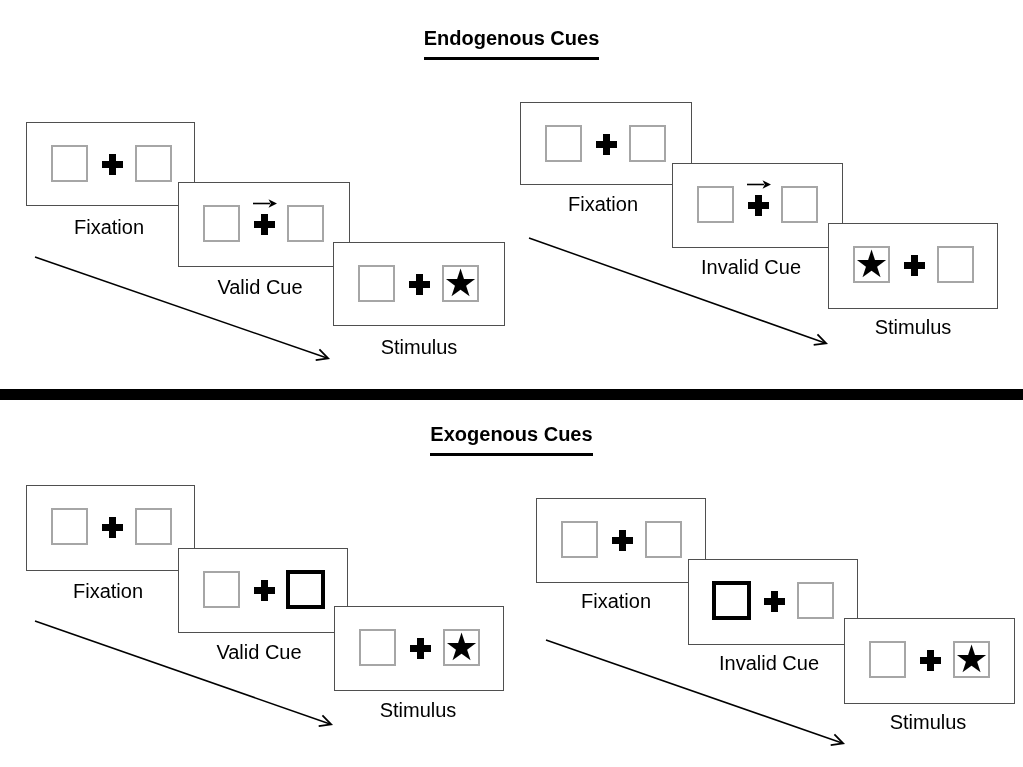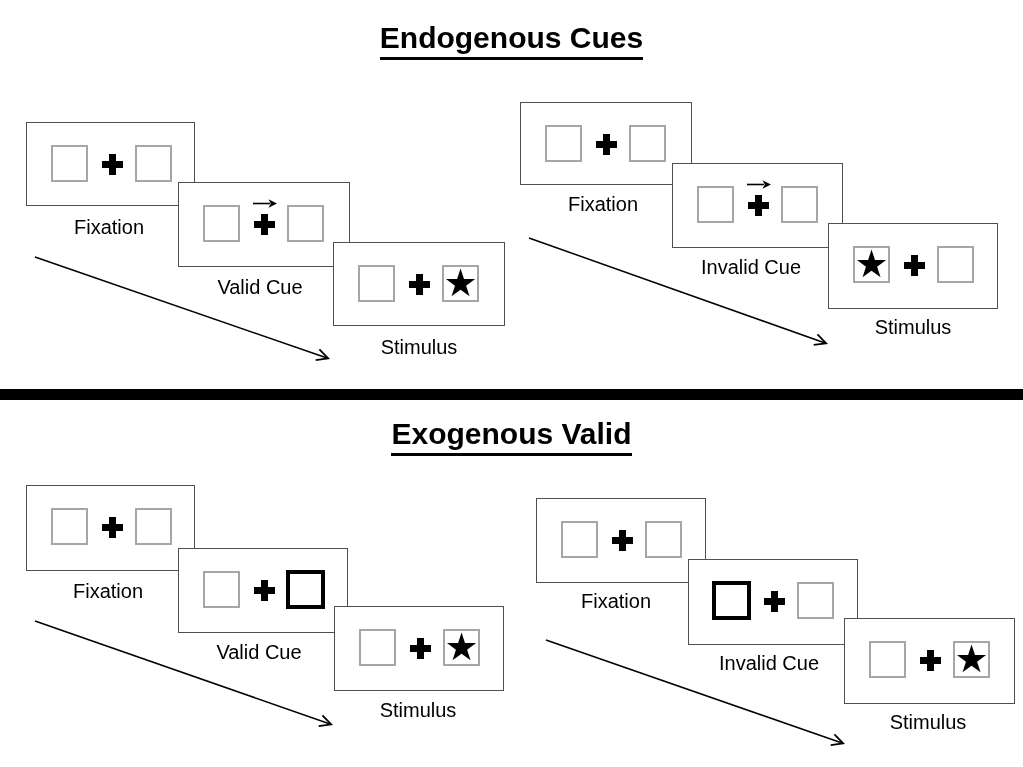--- a/index.html
+++ b/index.html
@@ -2,21 +2,21 @@
 <html><head>
 <meta charset="utf-8">
 <style>
   html,body{margin:0;padding:0;background:#fff;}
   #stage{
     position:relative;width:1023px;height:767px;background:#ffffff;
     font-family:"Liberation Sans",sans-serif;color:#000;overflow:hidden;
   }
   .section-title{
     position:absolute;left:0;width:1023px;text-align:center;
-    font-size:30px;font-weight:bold;line-height:34px;
+    font-size:20px;font-weight:bold;line-height:34px;
   }
   .section-title span{
     display:inline-block;border-bottom:3px solid #000;padding-bottom:2px;
   }
   .divider{
     position:absolute;left:0;top:389px;width:1023px;height:11px;background:#000;
   }
   .panel{
     position:absolute;background:#ffffff;border:1.5px solid #4f4f4f;
     box-sizing:border-box;
@@ -126,21 +126,21 @@
   </div>
   <div class="panel-label" style="left:813px;top:315px">Stimulus</div>
 
   <svg class="time-arrow" style="left:527px;top:234px" width="306" height="116">
     <line x1="2" y1="4" x2="298" y2="109" stroke="#000" stroke-width="1.5" marker-end="url(#ah)"></line>
   </svg>
 
   <div class="divider"></div>
 
   <div class="section-title" style="top:417px">
-    <span>Exogenous Valid</span>
+    <span>Exogenous Cues</span>
   </div>
 
   <div class="panel" style="left:26px;top:485px;width:169px;height:86px">
     <div class="box left"></div>
     <div class="plus"></div>
     <div class="box right"></div>
   </div>
   <div class="panel-label" style="left:8px;top:579px">Fixation</div>
 
   <div class="panel" style="left:178px;top:548px;width:170px;height:85px">

